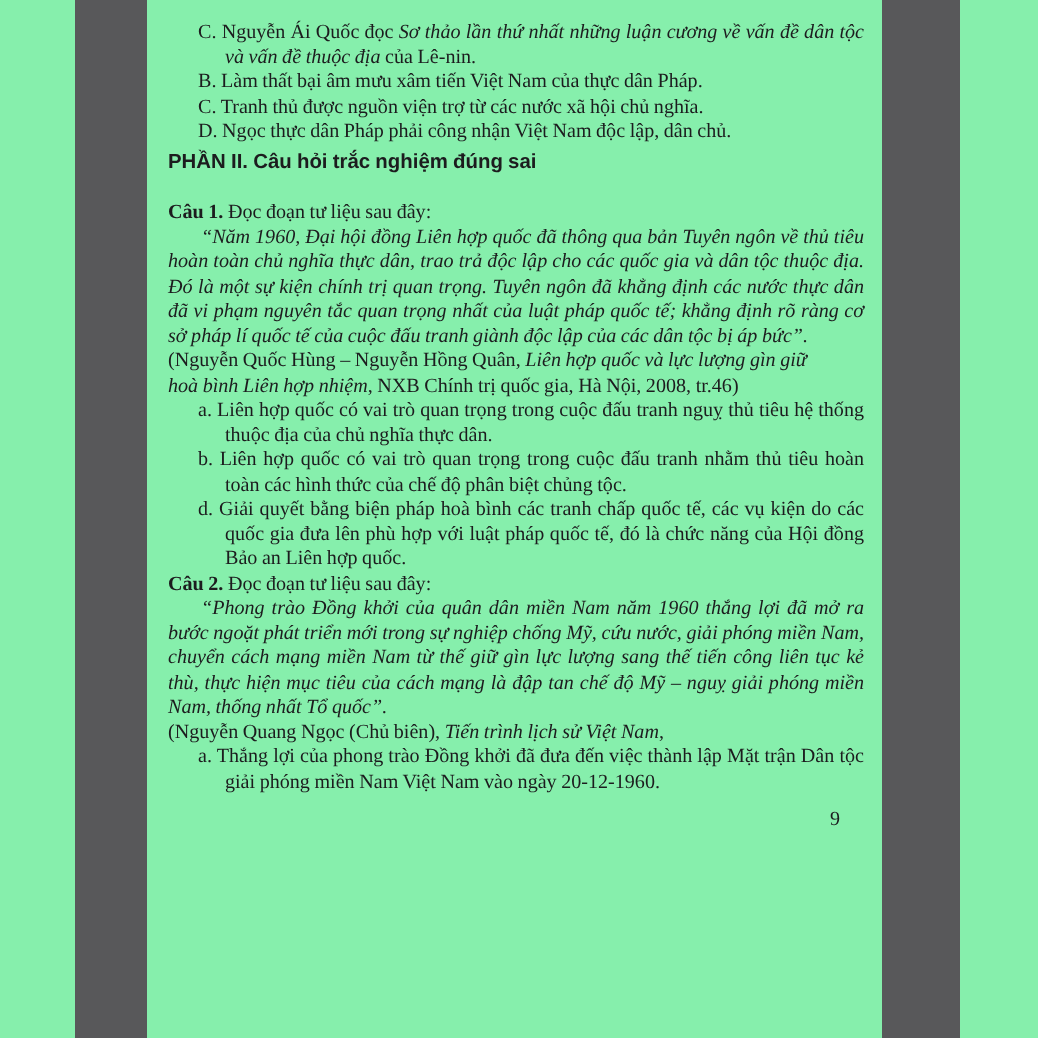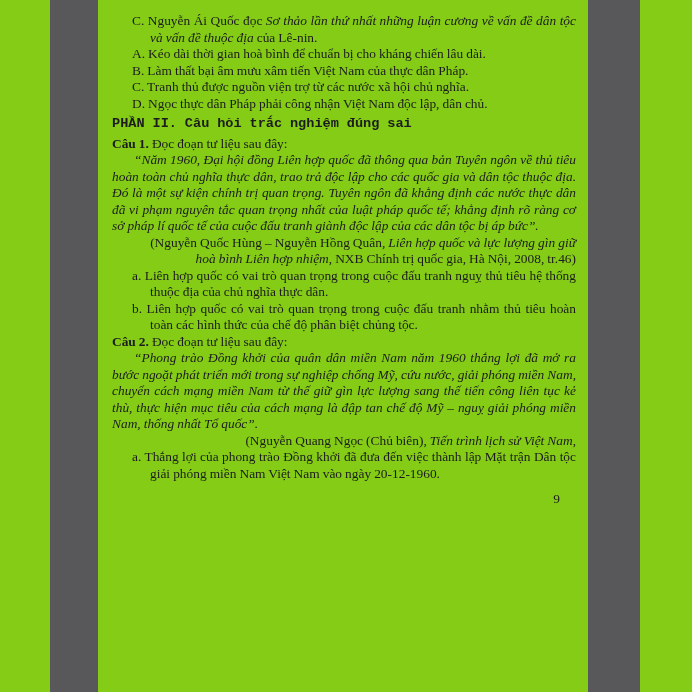--- a/index.html
+++ b/index.html
@@ -36,61 +36,61 @@
     padding-left: 18px;
     text-indent: -18px;
   }
   
   .blk.option, .blk.sub-option {
     margin-left: 20px;
     padding-left: 18px;
     text-indent: -18px;
   }
   .blk.heading {
-    font-family: Liberation Mono, monospace;
+    font-family: Liberation Sans, sans-serif;
     font-weight: bold;
     font-size: 13.6px;
     text-align: left;
     margin-top: 4px;
-    margin-bottom: 3px;
+    margin-bottom: 17px;
   }
   .blk.quote {
     text-indent: 22px;
   }
   .blk.attribution {
-    text-align: right;
+    text-align: left;
   }
   .it { font-style: italic; }
   .bd { font-weight: bold; }
 
   .pagenum {
     text-align: right;
     padding-right: 16px;
     margin-top: 9px;
   }
 </style>
 </head>
 <body>
 
-<div class="canvas" style="background: #84cc16;">
+<div class="canvas" style="background: #86efac;">
   <div class="backdrop left" style="background: rgb(88, 88, 90);"></div>
   <div class="backdrop right" style="background: rgb(88, 88, 90);"></div>
 
   <div class="page-text" style="color: rgb(28, 28, 30);">
       <div class="blk option"><span>C. Nguyễn Ái Quốc đọc </span><span class="it">Sơ thảo lần thứ nhất những luận cương về vấn đề dân tộc và vấn đề thuộc địa</span><span> của Lê-nin.</span></div>
-      <div class="blk option"><span>A. Kéo dài thời gian hoà bình để chuẩn bị cho kháng chiến lâu dài.</span></div>
       <div class="blk option"><span>B. Làm thất bại âm mưu xâm tiến Việt Nam của thực dân Pháp.</span></div>
       <div class="blk option"><span>C. Tranh thủ được nguồn viện trợ từ các nước xã hội chủ nghĩa.</span></div>
       <div class="blk option"><span>D. Ngọc thực dân Pháp phải công nhận Việt Nam độc lập, dân chủ.</span></div>
       <div class="blk heading"><span>PHẦN II. Câu hỏi trắc nghiệm đúng sai</span></div>
       <div class="blk question"><span class="bd">Câu 1.</span><span> Đọc đoạn tư liệu sau đây:</span></div>
       <div class="blk quote"><span class="it">“Năm 1960, Đại hội đồng Liên hợp quốc đã thông qua bản Tuyên ngôn về thủ tiêu hoàn toàn chủ nghĩa thực dân, trao trả độc lập cho các quốc gia và dân tộc thuộc địa. Đó là một sự kiện chính trị quan trọng. Tuyên ngôn đã khẳng định các nước thực dân đã vi phạm nguyên tắc quan trọng nhất của luật pháp quốc tế; khẳng định rõ ràng cơ sở pháp lí quốc tế của cuộc đấu tranh giành độc lập của các dân tộc bị áp bức”.</span></div>
       <div class="blk attribution"><span>(Nguyễn Quốc Hùng – Nguyễn Hồng Quân, </span><span class="it">Liên hợp quốc và lực lượng gìn giữ</span></div>
       <div class="blk attribution"><span class="it">hoà bình Liên hợp nhiệm</span><span>, NXB Chính trị quốc gia, Hà Nội, 2008, tr.46)</span></div>
       <div class="blk sub-option"><span>a. Liên hợp quốc có vai trò quan trọng trong cuộc đấu tranh nguỵ thủ tiêu hệ thống thuộc địa của chủ nghĩa thực dân.</span></div>
       <div class="blk sub-option"><span>b. Liên hợp quốc có vai trò quan trọng trong cuộc đấu tranh nhằm thủ tiêu hoàn toàn các hình thức của chế độ phân biệt chủng tộc.</span></div>
+      <div class="blk sub-option"><span>d. Giải quyết bằng biện pháp hoà bình các tranh chấp quốc tế, các vụ kiện do các quốc gia đưa lên phù hợp với luật pháp quốc tế, đó là chức năng của Hội đồng Bảo an Liên hợp quốc.</span></div>
       <div class="blk question"><span class="bd">Câu 2.</span><span> Đọc đoạn tư liệu sau đây:</span></div>
       <div class="blk quote"><span class="it">“Phong trào Đồng khởi của quân dân miền Nam năm 1960 thắng lợi đã mở ra bước ngoặt phát triển mới trong sự nghiệp chống Mỹ, cứu nước, giải phóng miền Nam, chuyển cách mạng miền Nam từ thế giữ gìn lực lượng sang thế tiến công liên tục kẻ thù, thực hiện mục tiêu của cách mạng là đập tan chế độ Mỹ – nguỵ giải phóng miền Nam, thống nhất Tổ quốc”.</span></div>
       <div class="blk attribution"><span>(Nguyễn Quang Ngọc (Chủ biên), </span><span class="it">Tiến trình lịch sử Việt Nam</span><span>,</span></div>
       <div class="blk sub-option"><span>a. Thắng lợi của phong trào Đồng khởi đã đưa đến việc thành lập Mặt trận Dân tộc giải phóng miền Nam Việt Nam vào ngày 20-12-1960.</span></div>
       <div class="pagenum">9</div>
     </div>
 </div>
 
 </body></html>

